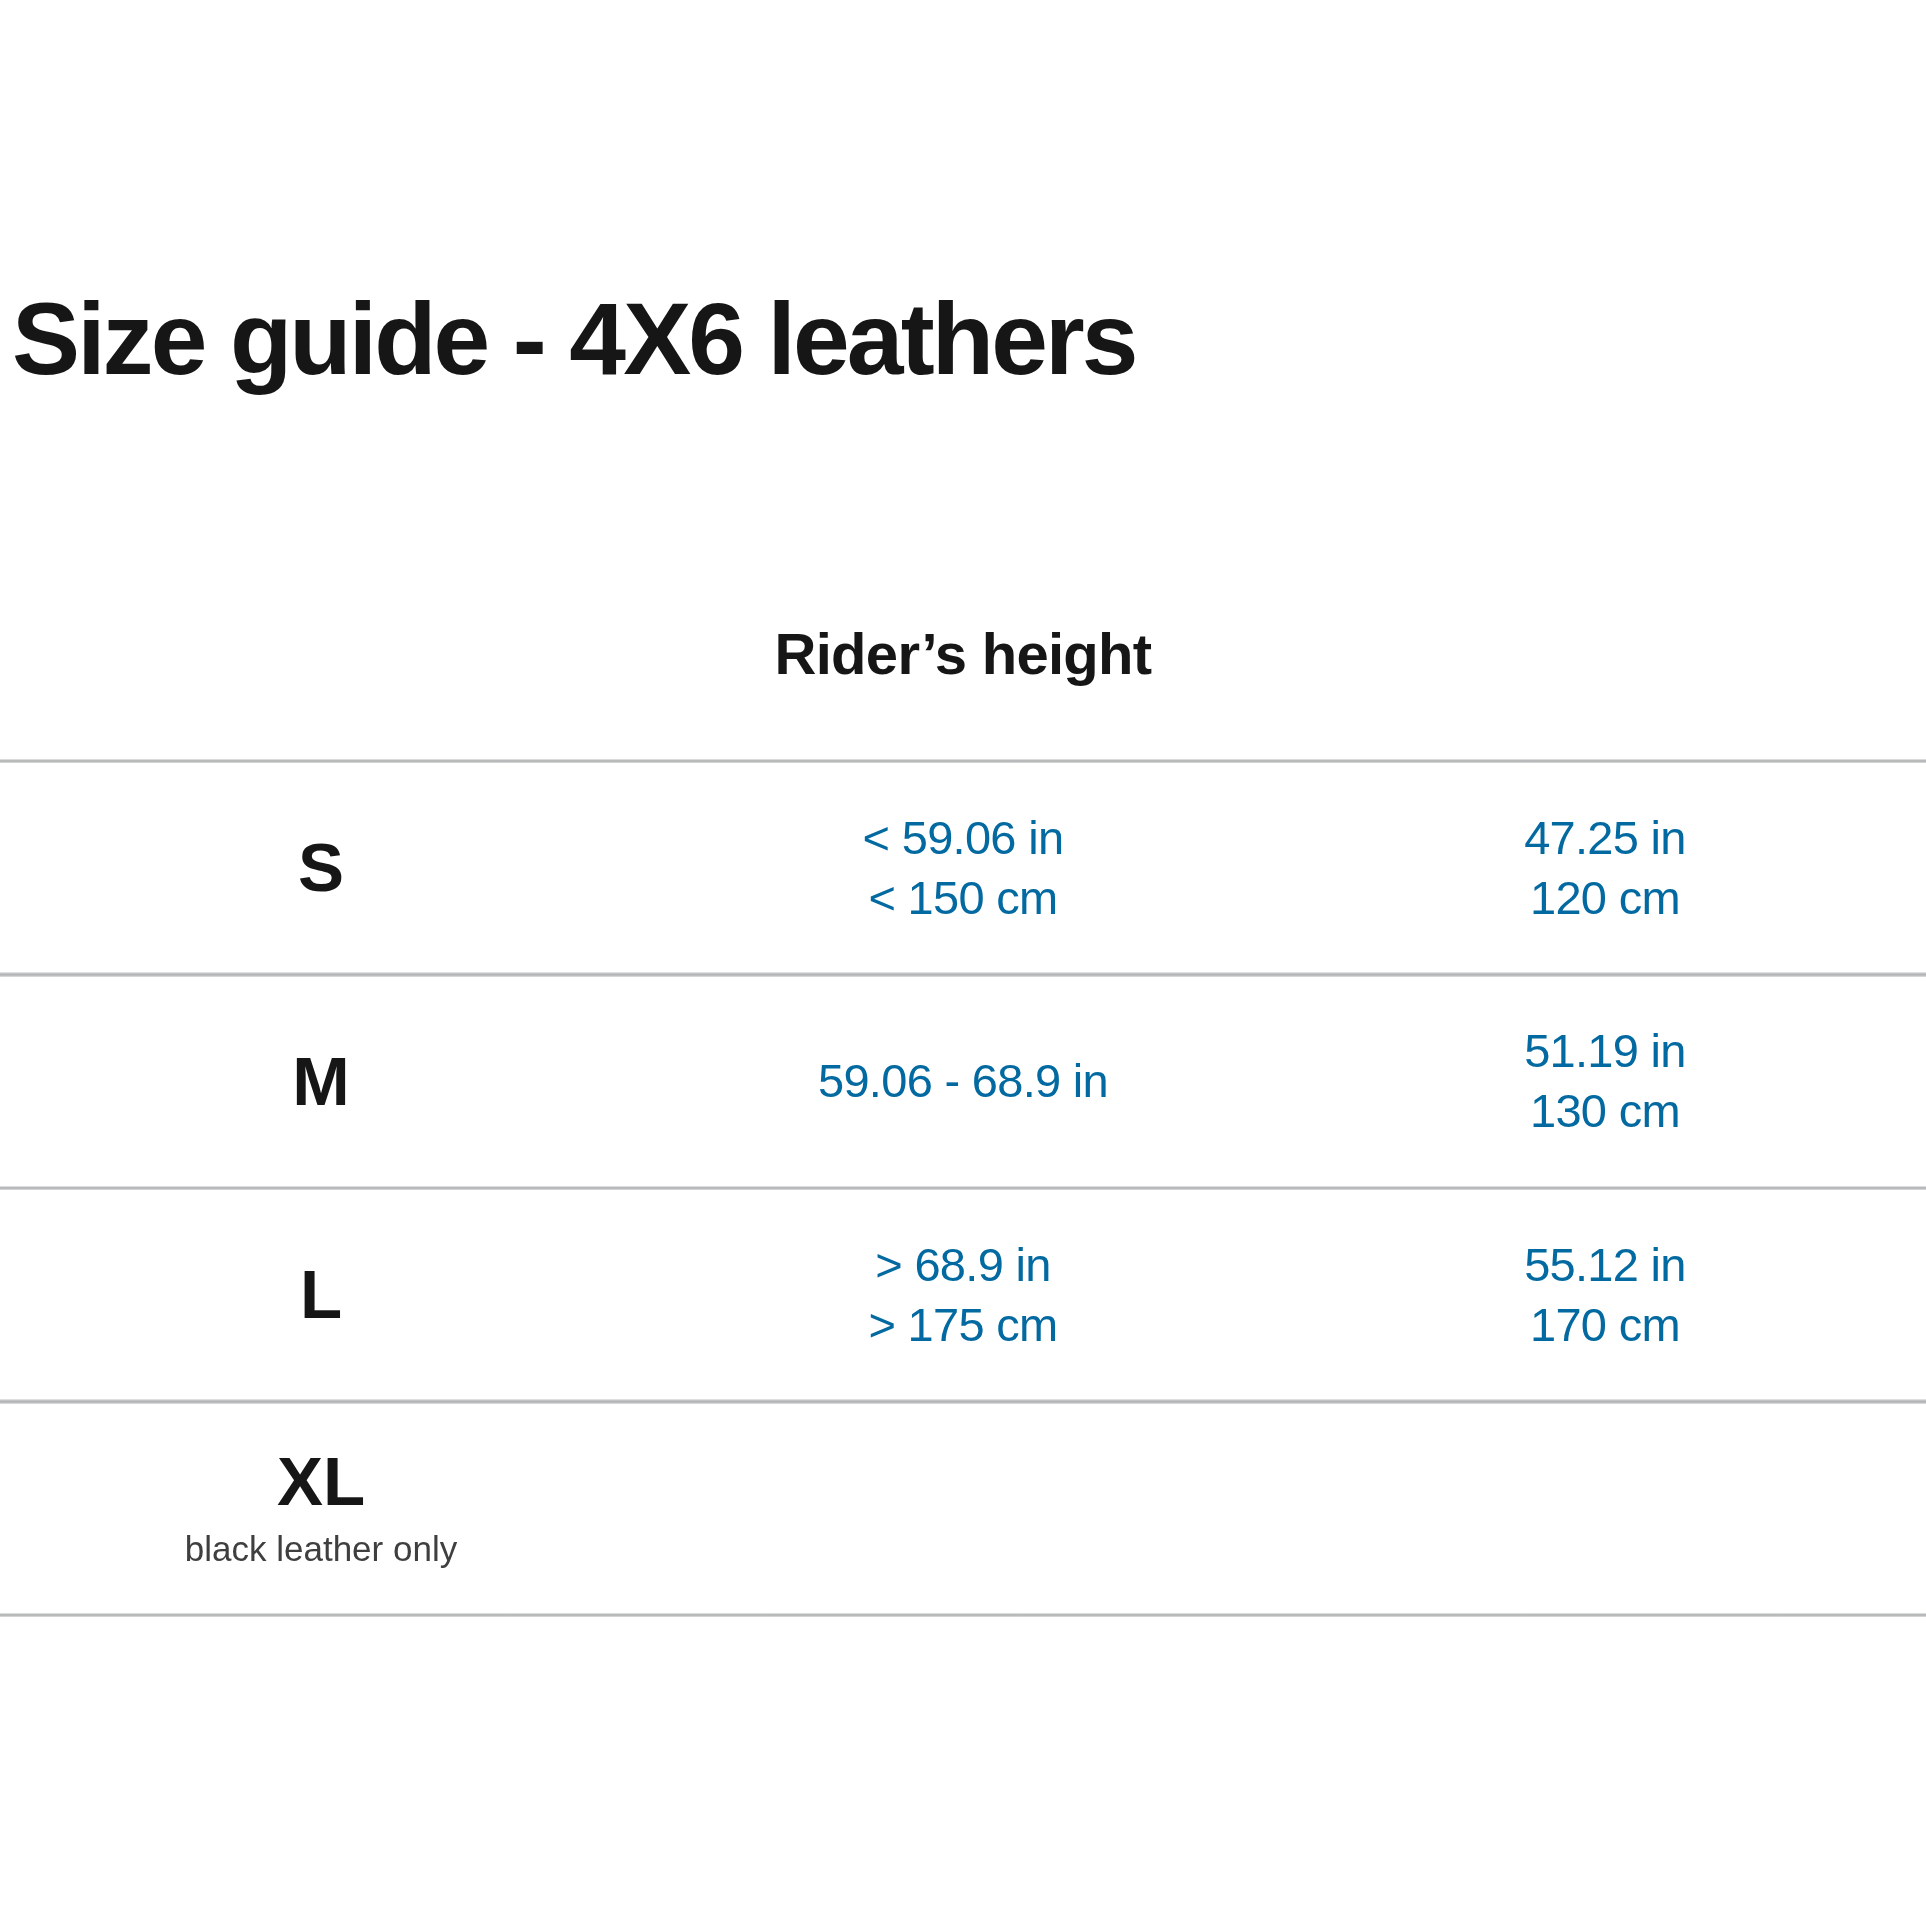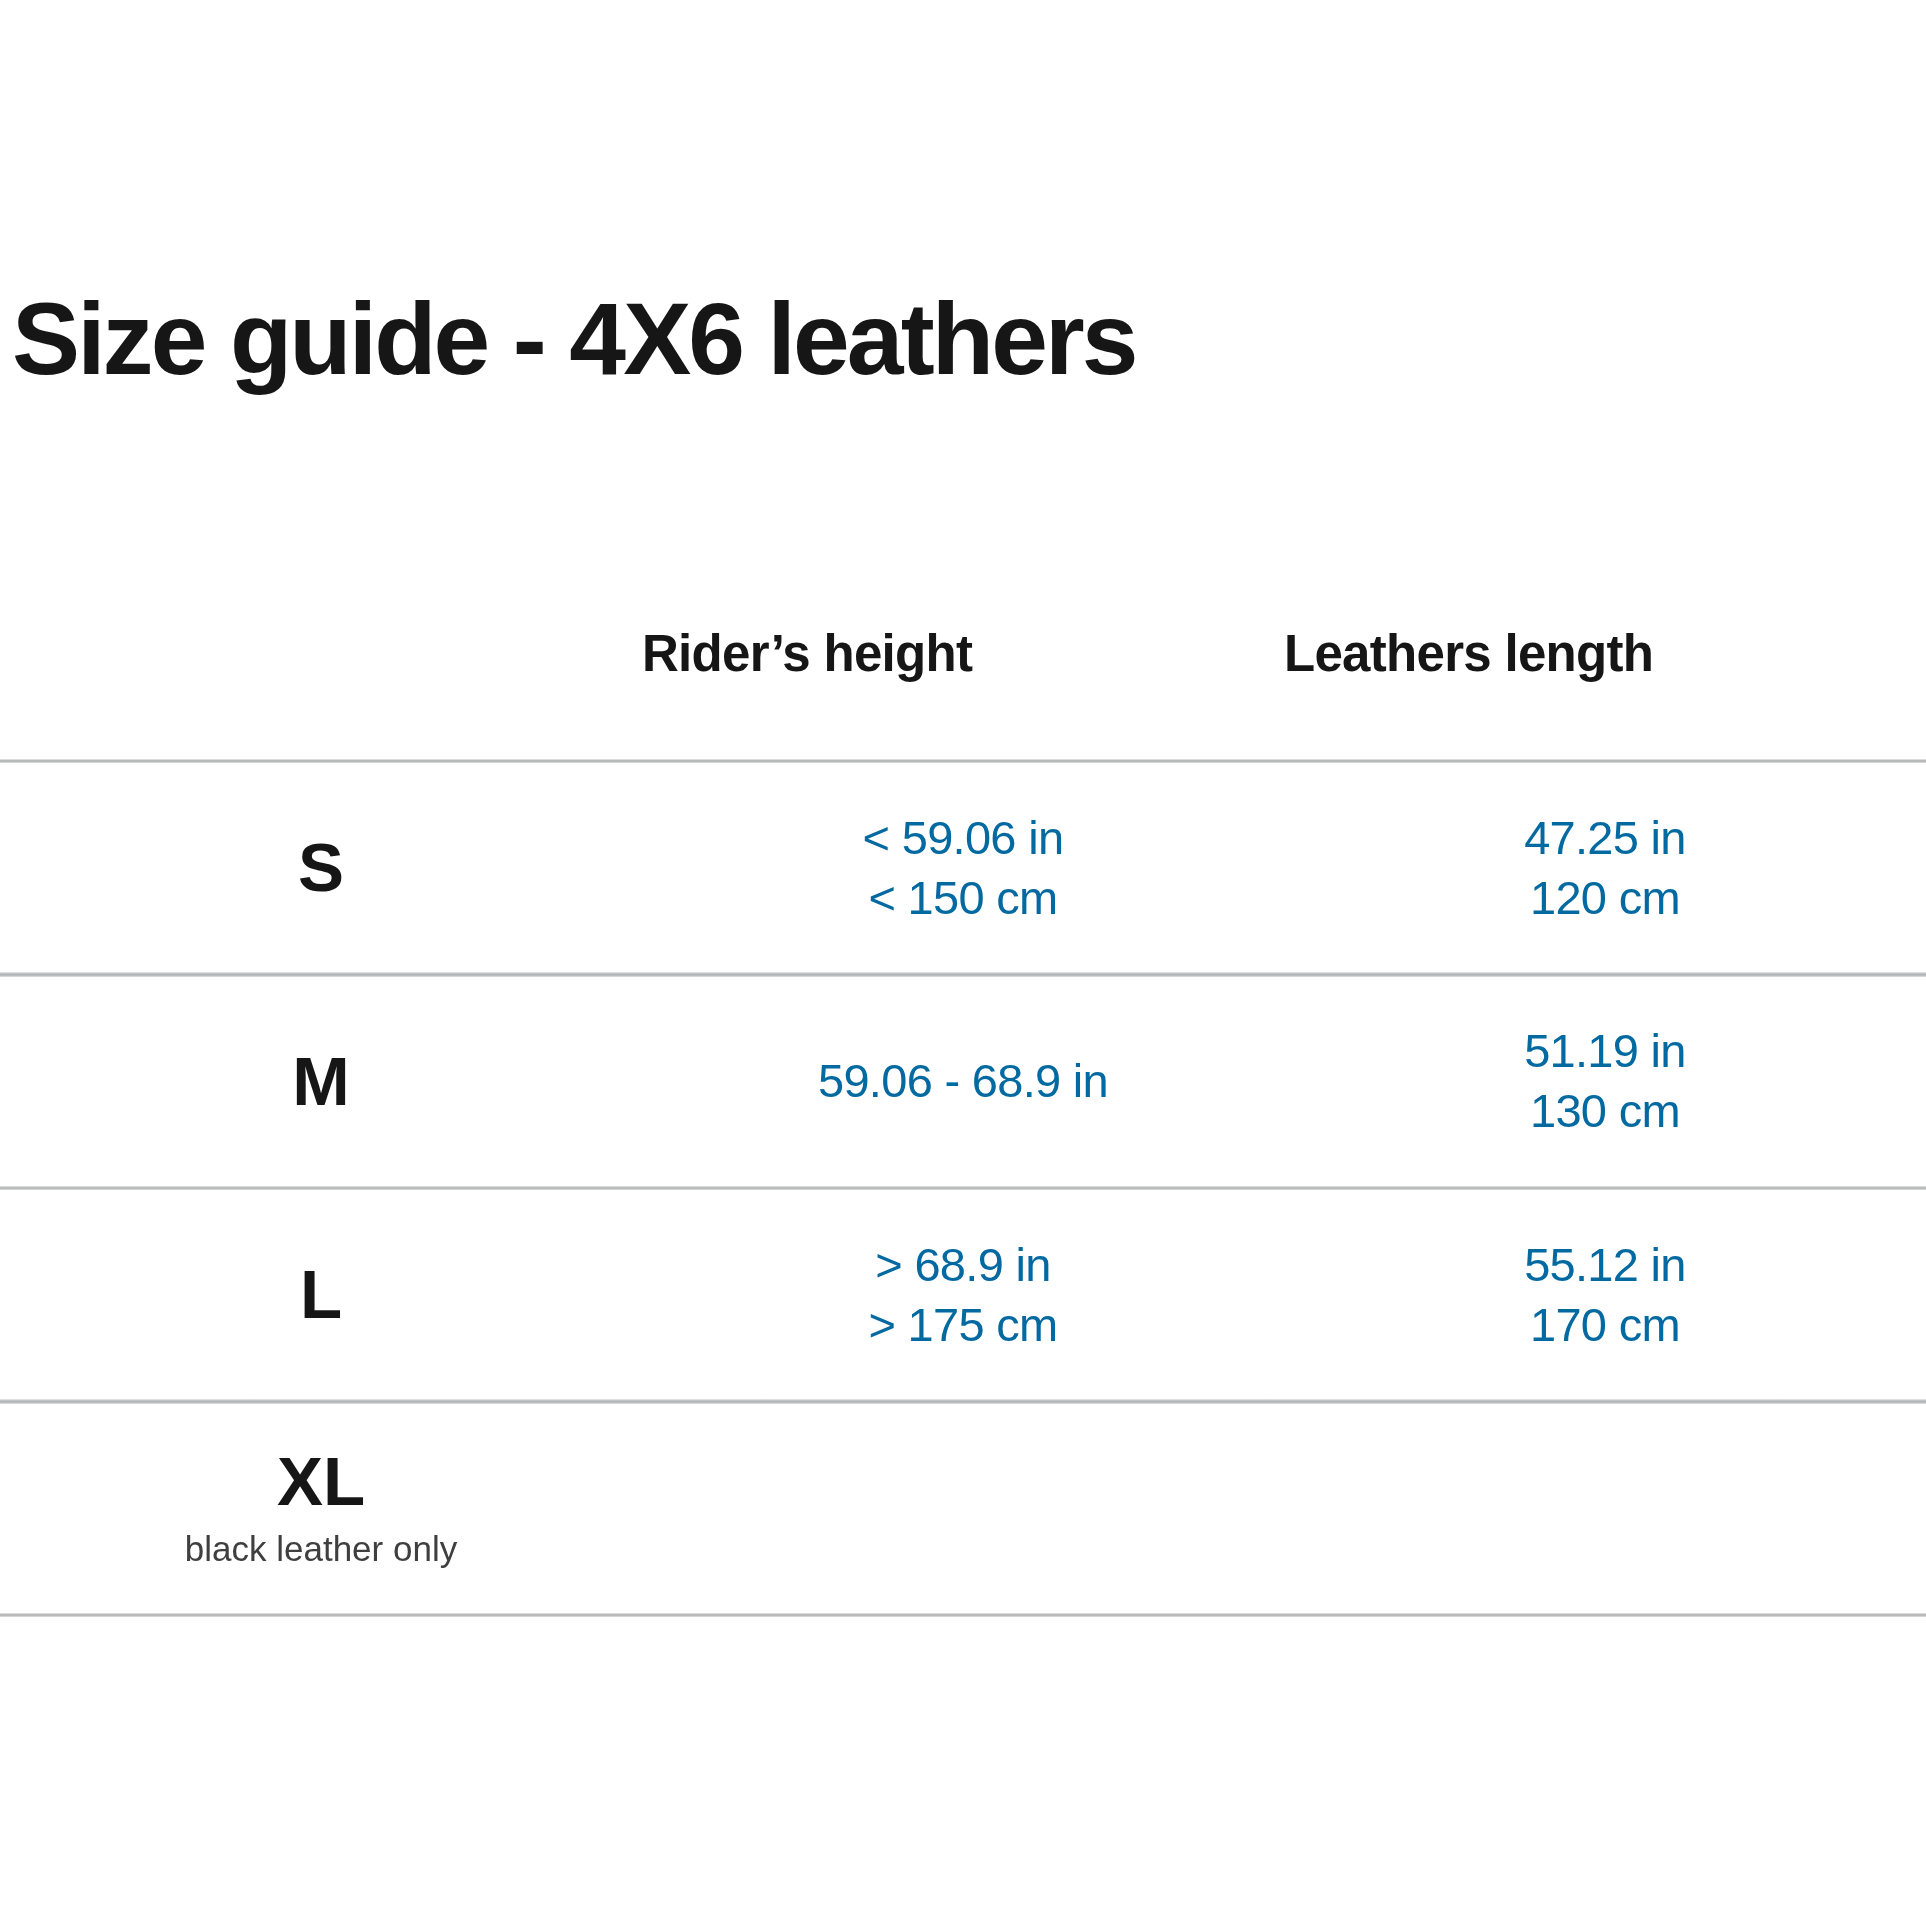--- a/index.html
+++ b/index.html
@@ -30,22 +30,22 @@
   }
   .header-row {
     position: absolute;
     top: 626px;
     left: 0;
     width: 100%;
     display: flex;
   }
   .hcell {
     width: 33.333%;
-    text-align: left;
-    font-size: 51px;
+    text-align: center;
+    font-size: 58px;
     line-height: 55px;
     font-weight: 700;
     letter-spacing: -0.7px;
     color: #161616;
   }
   .size-table {
     position: absolute;
     top: 759px;
     left: 0;
     width: 100%;
@@ -95,21 +95,20 @@
 </head>
 <body>
 
 <div class="page">
 
   <h1 class="title">Size guide - 4X6 leathers</h1>
 
   <div class="header-row">
     <div class="hcell"></div>
     <div class="hcell">Rider’s height</div>
-    <div class="hcell">Leathers length</div>
   </div>
 
   <div class="size-table">
 
     <div class="divider"></div>
 
     <div class="row">
       <div class="cell">
         <div class="size-label">S</div>
       </div>

